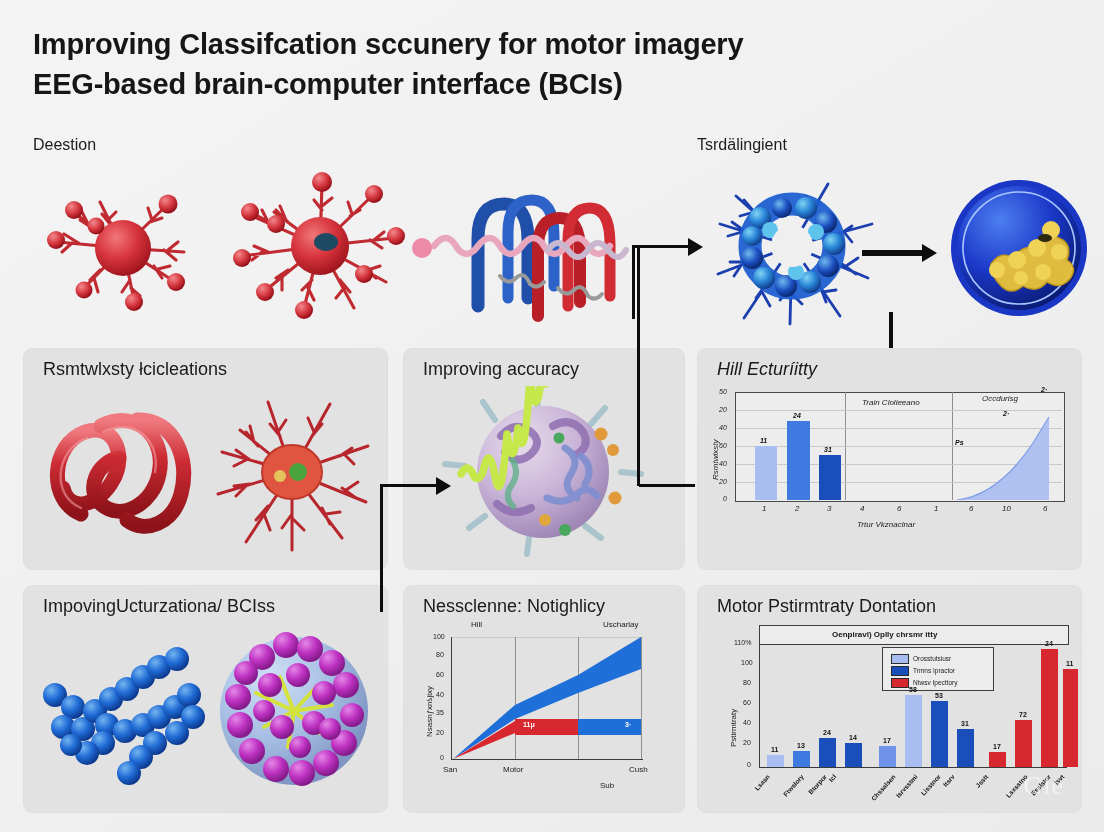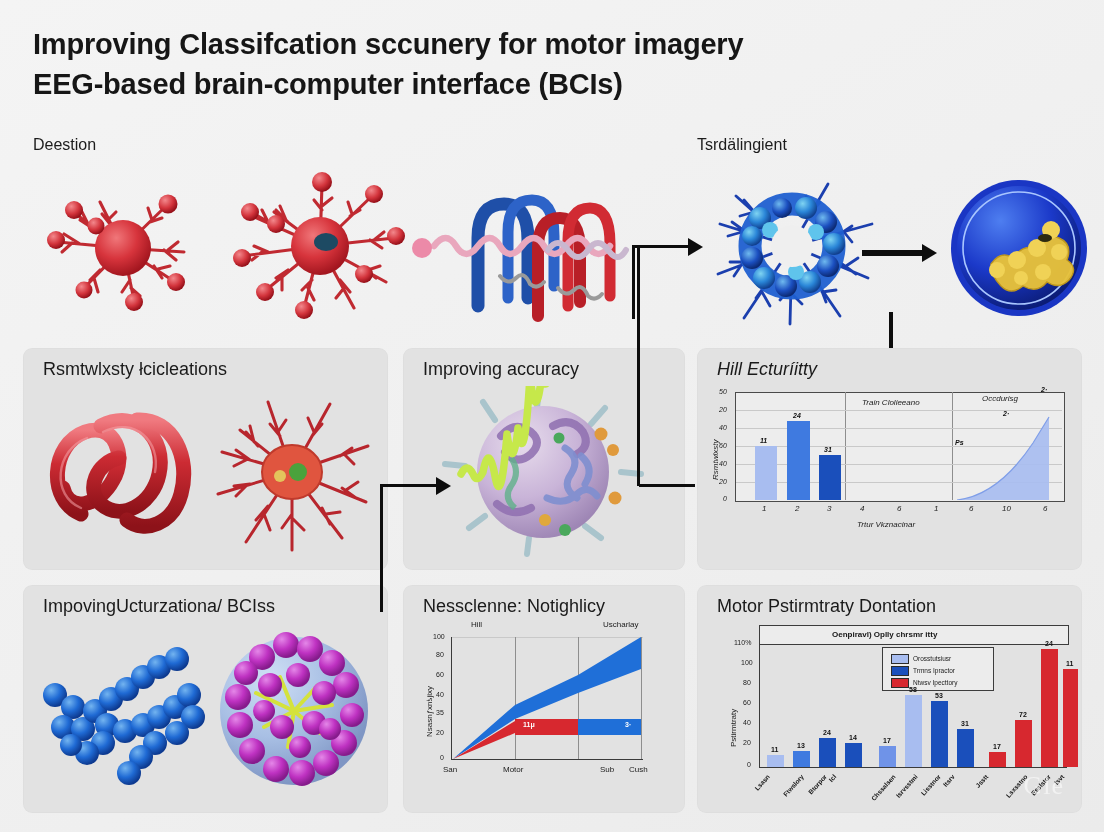--- a/index.html
+++ b/index.html
@@ -508,21 +508,21 @@
       <svg style="position:absolute;left:48px;top:96px;" width="194" height="80">
         <path d="M2 78 L64 40 L190 40 L190 52 L64 52 L2 78 Z" fill="#d7282f"></path>
         <rect x="64" y="38" width="63" height="16" fill="#d7282f"></rect>
         <rect x="127" y="38" width="63" height="16" fill="#1f6fd8"></rect>
       </svg>
       <div class="barval" style="left:120px;top:136px;color:#fff;">11μ</div>
       <div class="barval" style="left:222px;top:136px;color:#fff;">3·</div>
 
       <div class="xlab" style="left:40px;top:180px;">San</div>
       <div class="xlab" style="left:100px;top:180px;">Motor</div>
-      <div class="xlab" style="left:165px;top:180px;padding-left:32px;">Sub</div>
+      <div class="xlab" style="left:165px;top:196px;padding-left:32px;">Sub</div>
       <div class="xlab" style="left:226px;top:180px;">Cush</div>
     </div>
   </div>
 
   <div class="panel" id="panel-f">
     <div class="panel-title">Motor Pstirmtraty Dontation</div>
 
     <div class="chart" style="left:0;top:0;width:385px;height:228px;">
 
       <div class="titlebar" style="left:62px;top:40px;width:308px;height:18px;"></div>

